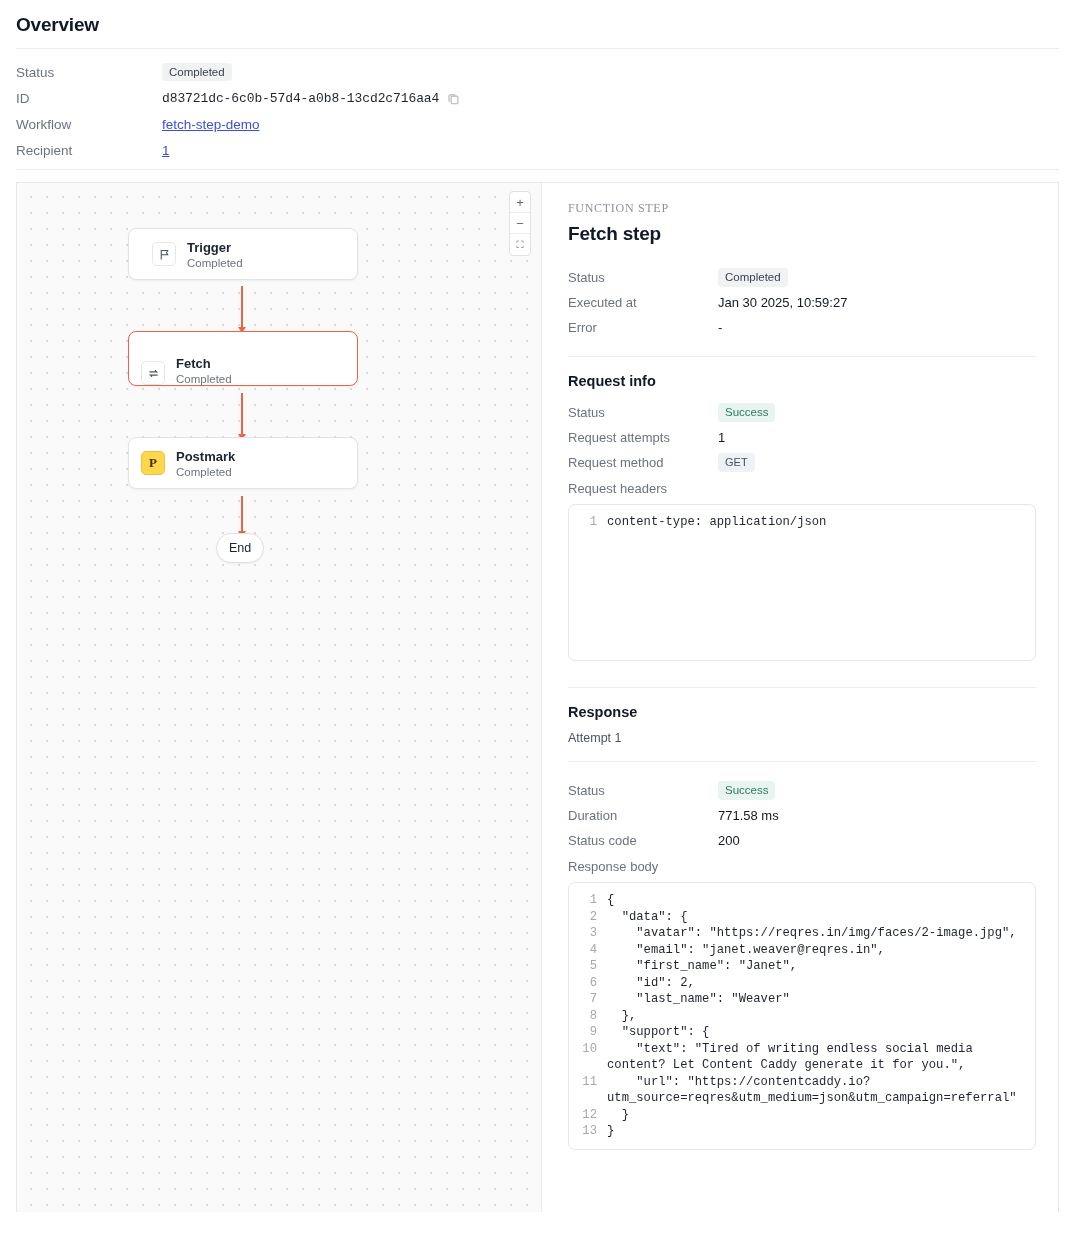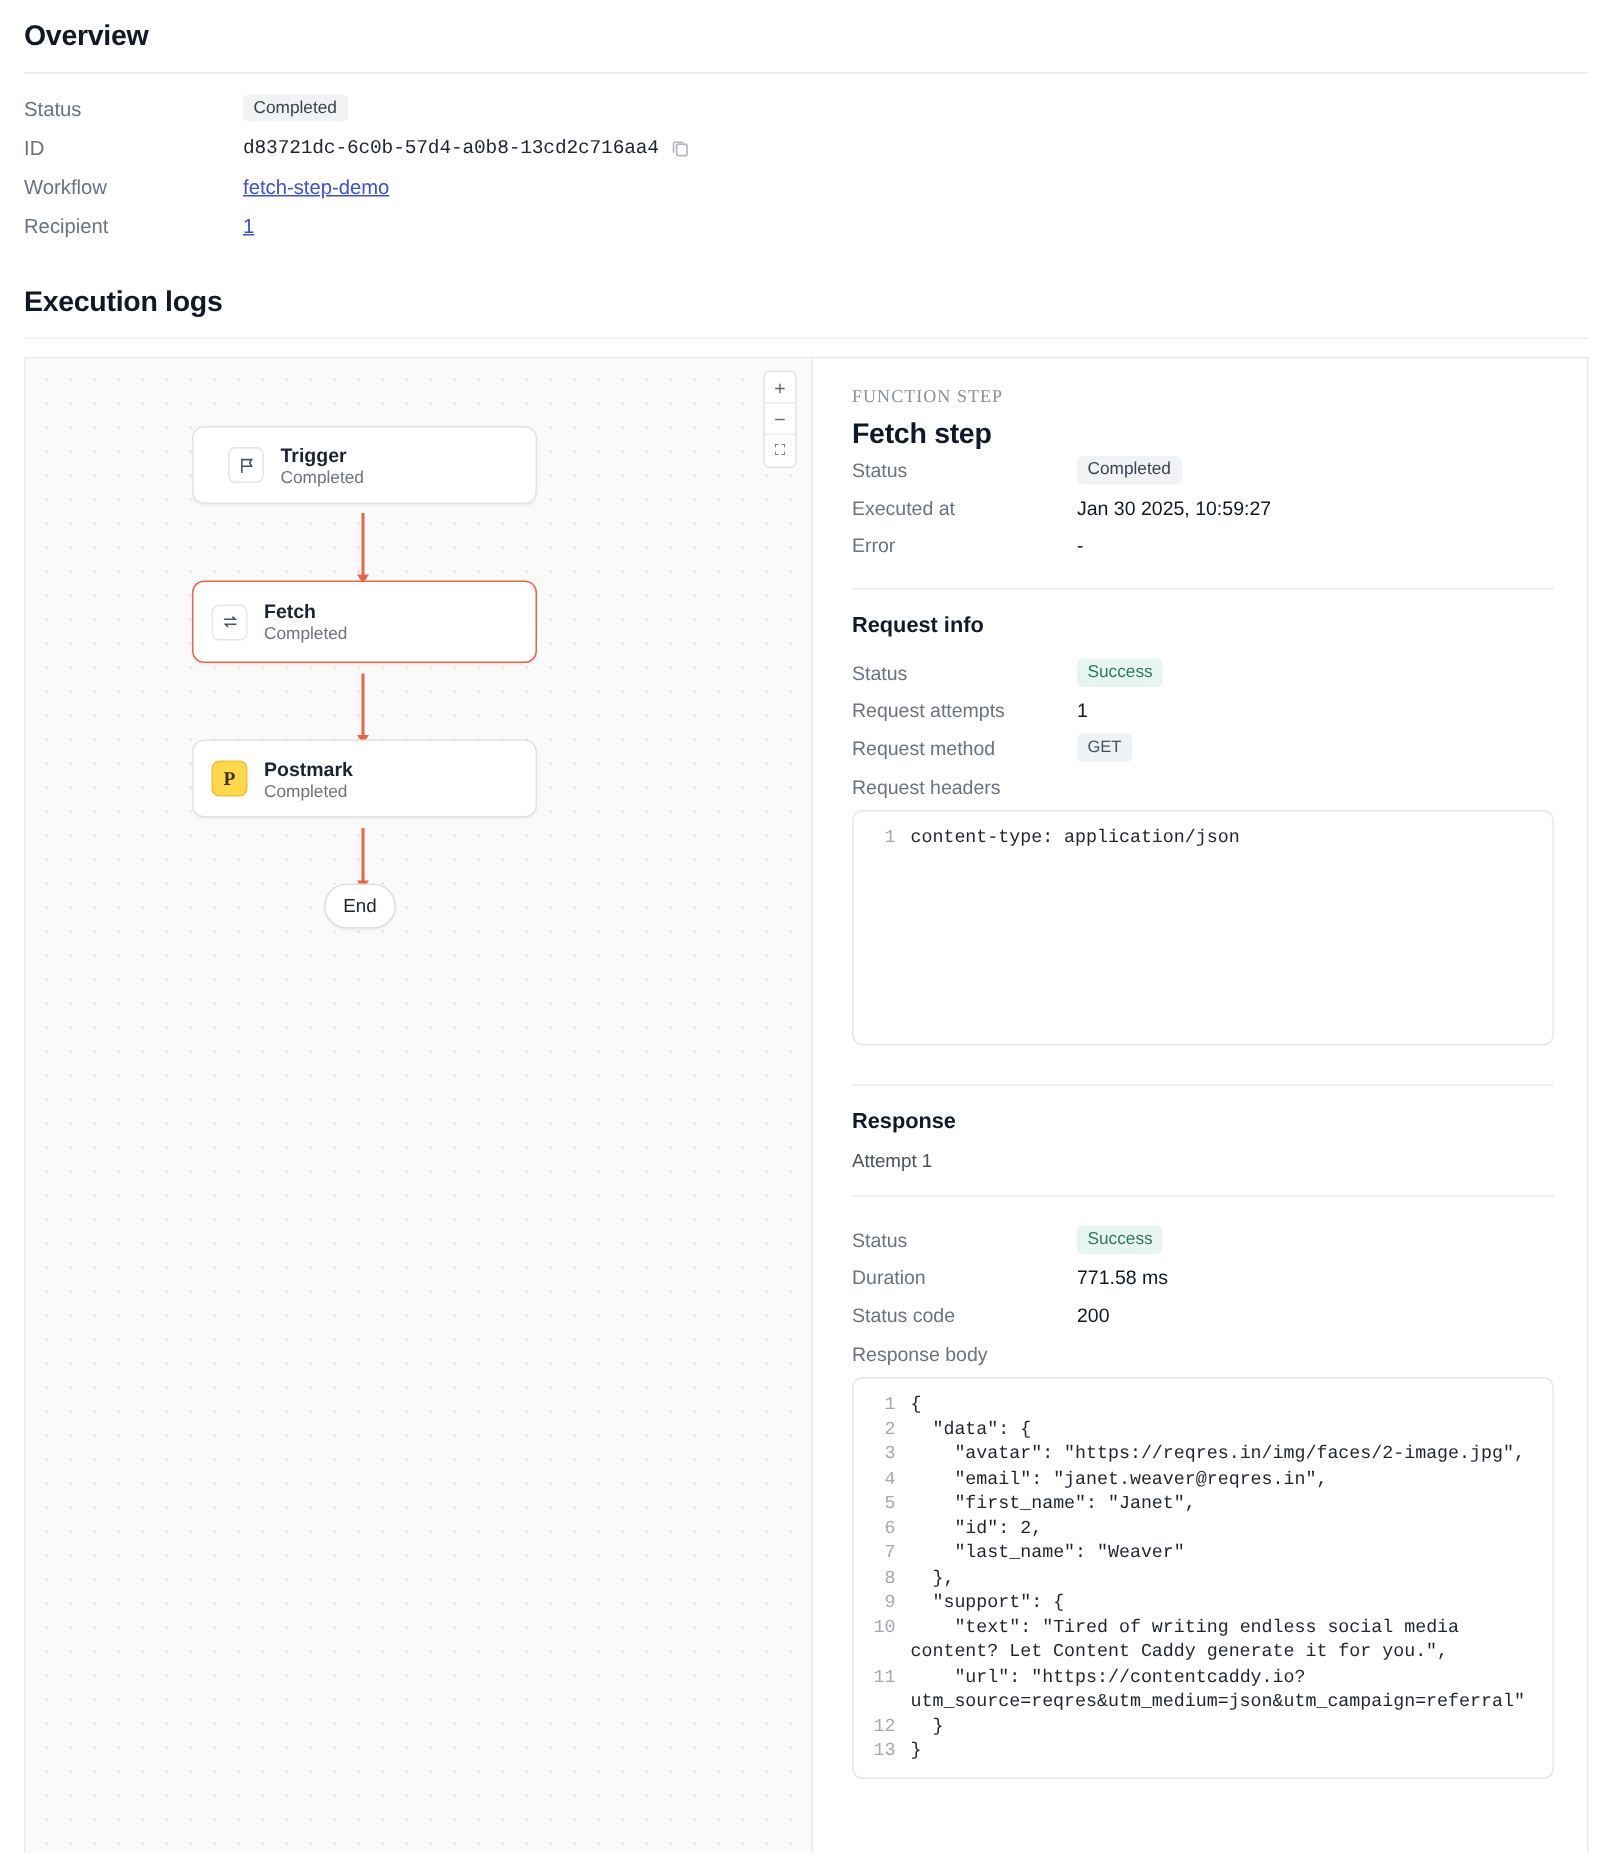--- a/index.html
+++ b/index.html
@@ -230,20 +230,21 @@
     color: #8b919c;
     text-transform: uppercase;
     margin-bottom: 7px;
     font-family: Liberation Serif, serif;
   }
   .detail-title {
     font-size: 19px;
     font-weight: bold;
     color: #111827;
     letter-spacing: -0.2px;
+    margin-bottom: 20px;
   }
   .kv {
     display: flex;
     align-items: center;
     min-height: 25px;
     font-size: 13px;
   }
   .kv .k { width: 150px; color: #6b7280; }
   .kv .v { color: #111827; }
   .hr {
@@ -330,21 +331,20 @@
     </div>
 
     <div class="ov-row">
       <div class="ov-label">Recipient</div>
       <div class="ov-value">
         <a class="link">1</a>
       </div>
     </div>
   </div>
 
-  <div class="logs-title">Execution logs</div>
   <div class="logs-divider"></div>
 
   <div class="logs-wrap">
 
     <div class="canvas">
 
       <div class="zoom-controls">
         <div class="zoom-btn">+</div>
         <div class="zoom-btn">−</div>
         <div class="zoom-btn">⛶</div>
@@ -357,21 +357,21 @@
           </svg>
         </div>
         <div class="node-text">
           <div class="node-title">Trigger</div>
           <div class="node-sub">Completed</div>
         </div>
       </div>
 
       <div class="arrow" style="top: 103px; height: 46px;"></div>
 
-      <div class="node selected" style="top: 148px;">
+      <div class="node selected" style="top: 148px; align-items: flex-end;">
         <div class="node-icon">
           <svg width="13" height="13" viewBox="0 0 16 16" fill="none" stroke="#4b5261" stroke-width="1.3">
             <path d="M3 6h9l-2.2-2.2M13 10H4l2.2 2.2"></path>
           </svg>
         </div>
         <div class="node-text">
           <div class="node-title">Fetch</div>
           <div class="node-sub">Completed</div>
         </div>
       </div>

